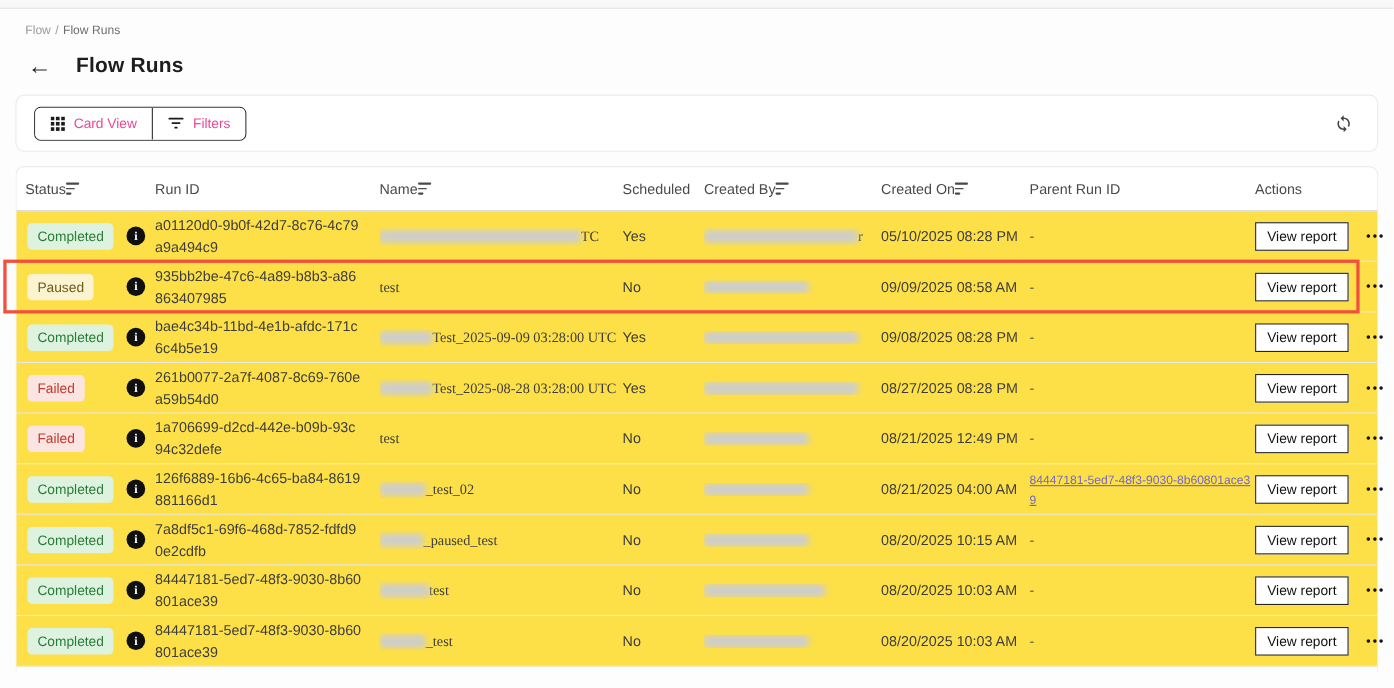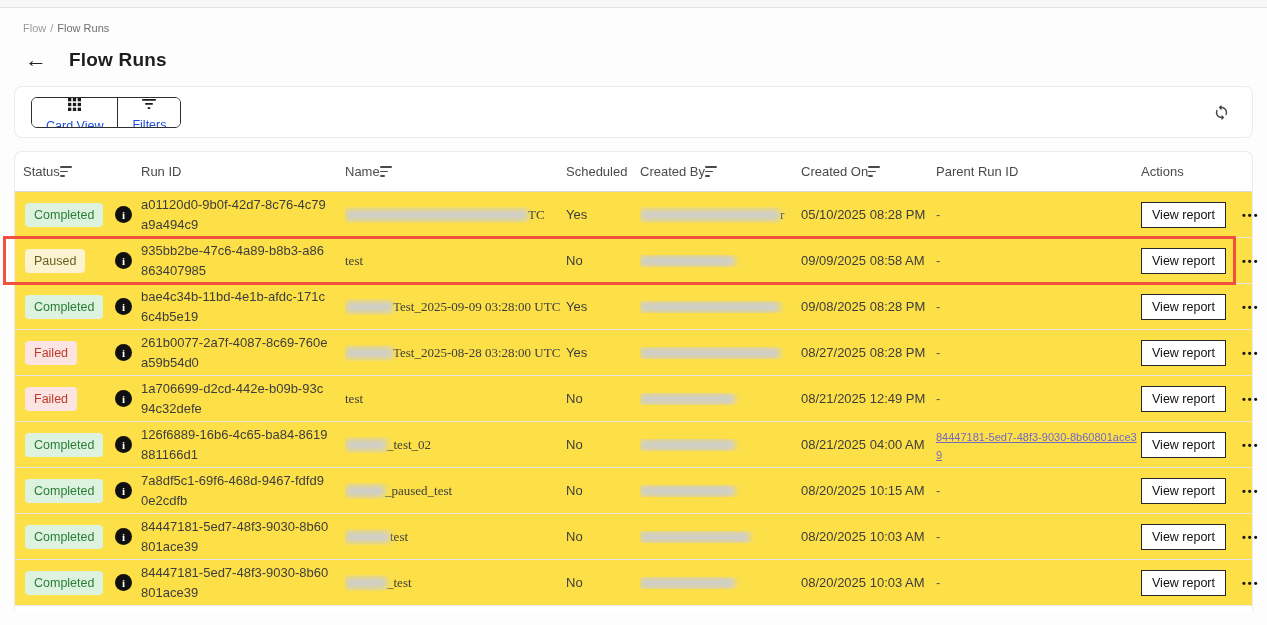--- a/index.html
+++ b/index.html
@@ -20,21 +20,21 @@
   .page-title { font-size:19px; font-weight:700; color:#1d1d1d; letter-spacing:.2px; }
 
   .toolbar-card {
     margin:15px 14px 0; height:52px; background:#fff;
     border:1px solid #ebebeb; border-radius:8px;
     display:flex; align-items:center; justify-content:space-between; padding:0 18px 0 16px;
   }
   .btn-group { display:flex; border:1.5px solid #2e2e2e; border-radius:6px; overflow:hidden; background:#fff; }
   .tb-btn {
     display:flex; align-items:center; gap:8px; padding:0 14px; height:29px;
-    background:#fff; border:none; font-size:12.5px; color:#1d4ed8; font-family:inherit; cursor:pointer; white-space:nowrap;flex-direction:column;
+    background:#fff; border:none; font-size:12.5px; color:#ec4899; font-family:inherit; cursor:pointer; white-space:nowrap;
   }
   .tb-btn + .tb-btn { border-left:1.5px solid #2e2e2e; }
   .refresh-btn { background:none; border:none; padding:4px; cursor:pointer; line-height:0; }
 
   .table-card {
     margin:13px 14px 0; background:#fff;
     border:1px solid #ebebeb; border-bottom:none; border-radius:8px 8px 0 0;
     height:460px;
   }
   .thead, .trow {
@@ -307,21 +307,21 @@
         <div class="actions-cell">
           <button class="view-report-btn">View report</button>
           <button class="dots-btn">•••</button>
         </div>
       </div>
       <div class="trow">
         <div><span class="badge" style="background: rgb(221, 243, 223); color: rgb(42, 125, 56);">Completed</span></div>
         <div>
           <span class="info-circle">i</span>
         </div>
-        <div class="runid">7a8df5c1-69f6-468d-9467-fdfd90e2cdfb</div>
+        <div class="runid">7a8df5c1-69f6-468d-7852-fdfd90e2cdfb</div>
         <div class="name-cell">
           <span class="redact" style="width: 40px;"></span>
           <span>_paused_test</span>
         </div>
         <div class="cell-text">No</div>
         <div class="creator-cell">
           <span class="redact" style="width: 95px;"></span>
         </div>
         <div class="cell-text">08/20/2025 10:15 AM</div>
         <div class="parent-dash">-</div>

